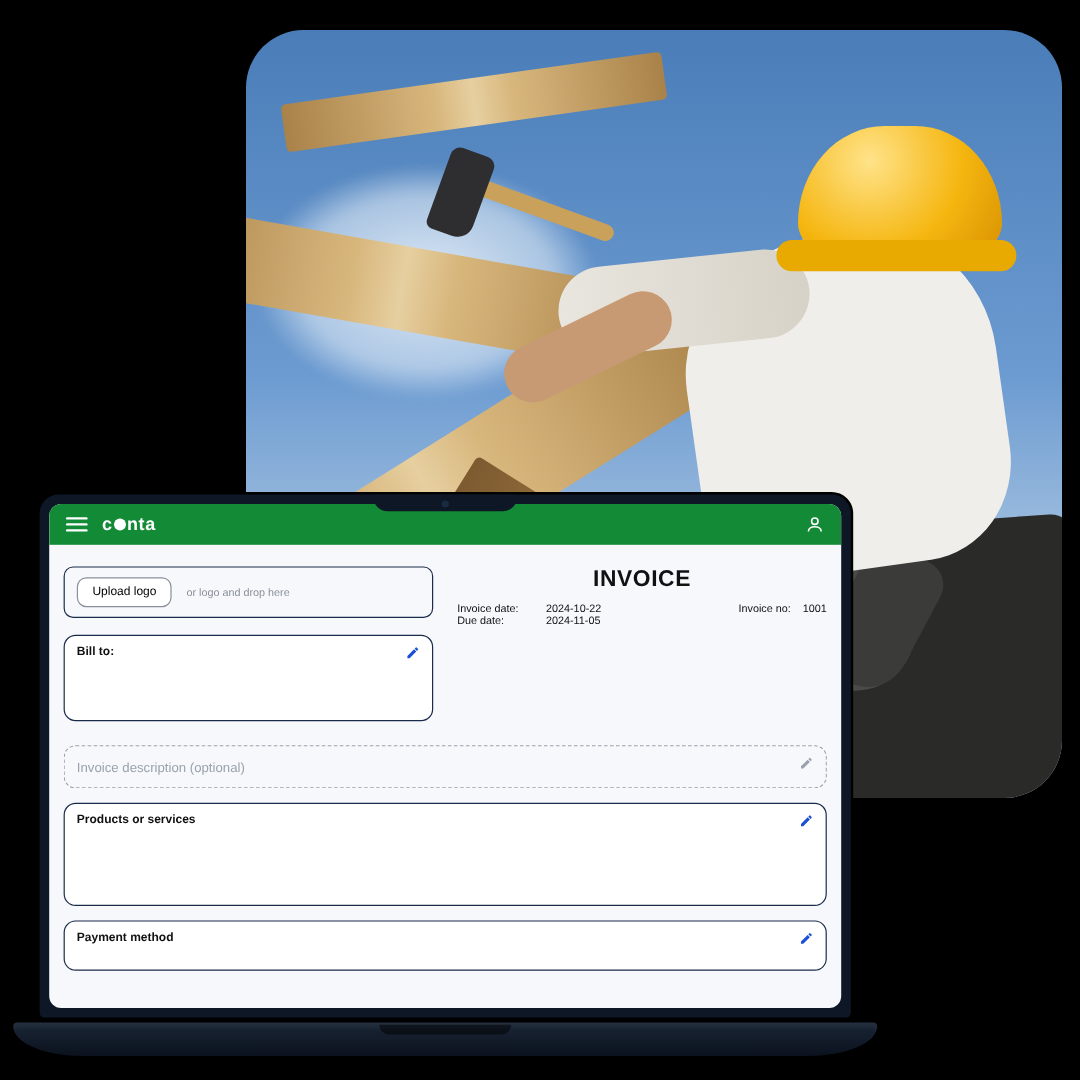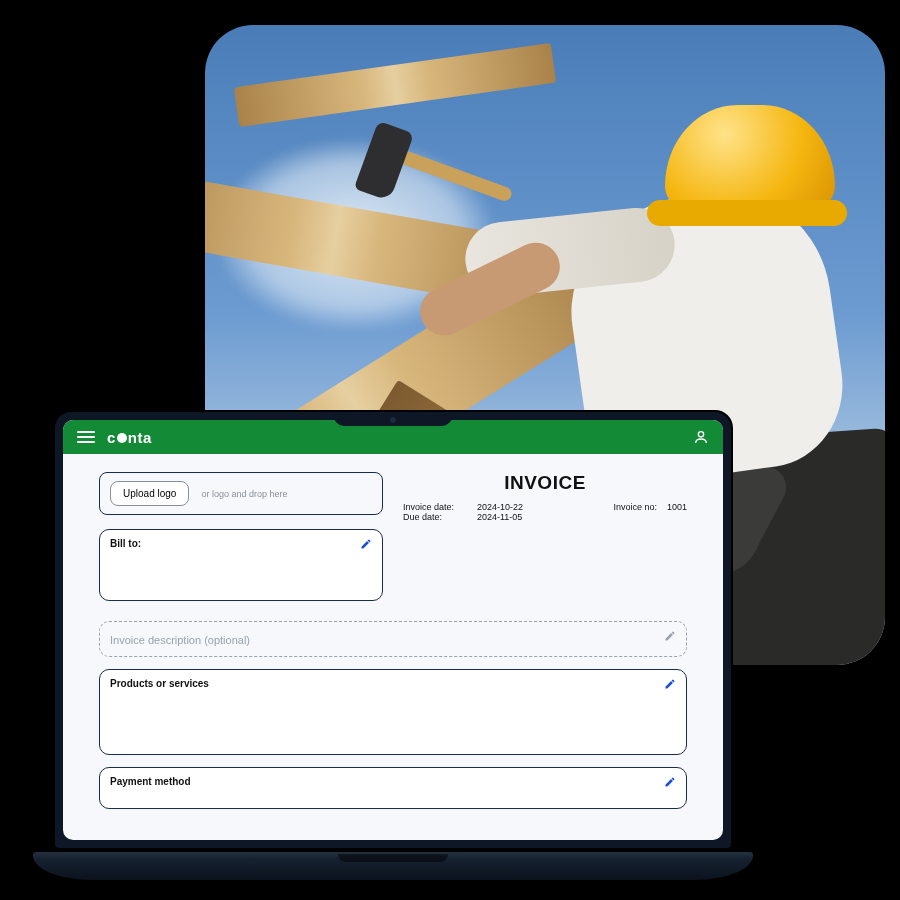--- a/index.html
+++ b/index.html
@@ -32,21 +32,21 @@
   .helmet::after{content:""; position:absolute; left:-18px; bottom:-6px; width:200px; height:26px; background:#e8a900; border-radius:16px;}
   .pants{position:absolute; left:190px; top:370px; width:230px; height:300px; background:#2a2a29; border-radius:40px 20px 10px 10px; transform:rotate(-4deg);}
   .gloves{position:absolute; left:170px; top:380px; width:110px; height:130px; background:#4a4a49; border-radius:30px 30px 50px 50px; transform:rotate(10deg);}
   .gloves::after{content:""; position:absolute; left:45px; top:6px; width:70px; height:120px; background:#3b3b3a; border-radius:30px 30px 50px 50px; transform:rotate(18deg);}
   .hammer-handle{position:absolute; left:-100px; top:102px; width:130px; height:14px; background:#caa15a; border-radius:8px; transform:rotate(20deg);}
   .hammer-head{position:absolute; left:-120px; top:60px; width:38px; height:72px; background:#2e2e30; border-radius:8px 8px 14px 6px; transform:rotate(20deg);}
 
   
   .laptop {
     position:absolute;
-    left:33px; bottom:20px;
+    left:11px; bottom:20px;
     width:720px; height:470px;
   }
   .screen-frame{
     position:absolute; left:20px; top:0; width:680px; height:440px;
     background:#0e1726; border:2px solid #000; border-radius:18px 18px 6px 6px;
     padding:8px;
   }
   .notch{position:absolute; left:50%; top:0; transform:translateX(-50%); width:120px; height:14px; background:#0e1726; border-radius:0 0 12px 12px; z-index:5;}
   .notch::after{content:""; position:absolute; left:50%; top:5px; transform:translateX(-50%); width:6px; height:6px; background:#1c2a3d; border-radius:50%;}
   .screen{
@@ -63,21 +63,21 @@
   
   .topbar{height:34px; background:#138a36; display:flex; align-items:center; justify-content:space-between; padding:0 14px; color:#fff;}
   .topbar .left{display:flex; align-items:center; gap:12px;}
   .burger{width:18px; height:12px; position:relative;}
   .burger span,.burger::before,.burger::after{content:""; position:absolute; left:0; width:18px; height:2px; background:#fff; border-radius:2px;}
   .burger span{top:5px;} .burger::before{top:0;} .burger::after{top:10px;}
   .brand{font-weight:700; font-size:15px; letter-spacing:.5px;}
   .brand .o{display:inline-block; width:10px; height:10px; background:#fff; border-radius:50%; vertical-align:middle; margin:0 1px 2px 1px;}
   .user-ico svg{display:block;}
 
-  .canvas{position:absolute; inset:34px 0 0 0; overflow:hidden; padding:18px 36px;}
+  .canvas{position:absolute; inset:34px 0 0 0; overflow:hidden; padding:18px 12px;}
 
   .row{display:flex; gap:20px;}
   .col{flex:1; min-width:0;}
 
   .logo-box{display:flex; align-items:center; gap:12px; border:1px solid #1b2b4b; border-radius:8px; padding:8px 10px; margin-bottom:14px;}
   .btn{border:1px solid #8a8f99; background:#fff; border-radius:8px; font-size:10px; padding:6px 12px; cursor:pointer;}
   .hint{font-size:9px; color:#8a8f99;}
 
   h1.invoice{font-size:19px; font-weight:800; letter-spacing:.5px; text-align:center; color:#111; margin-bottom:8px;}
 

